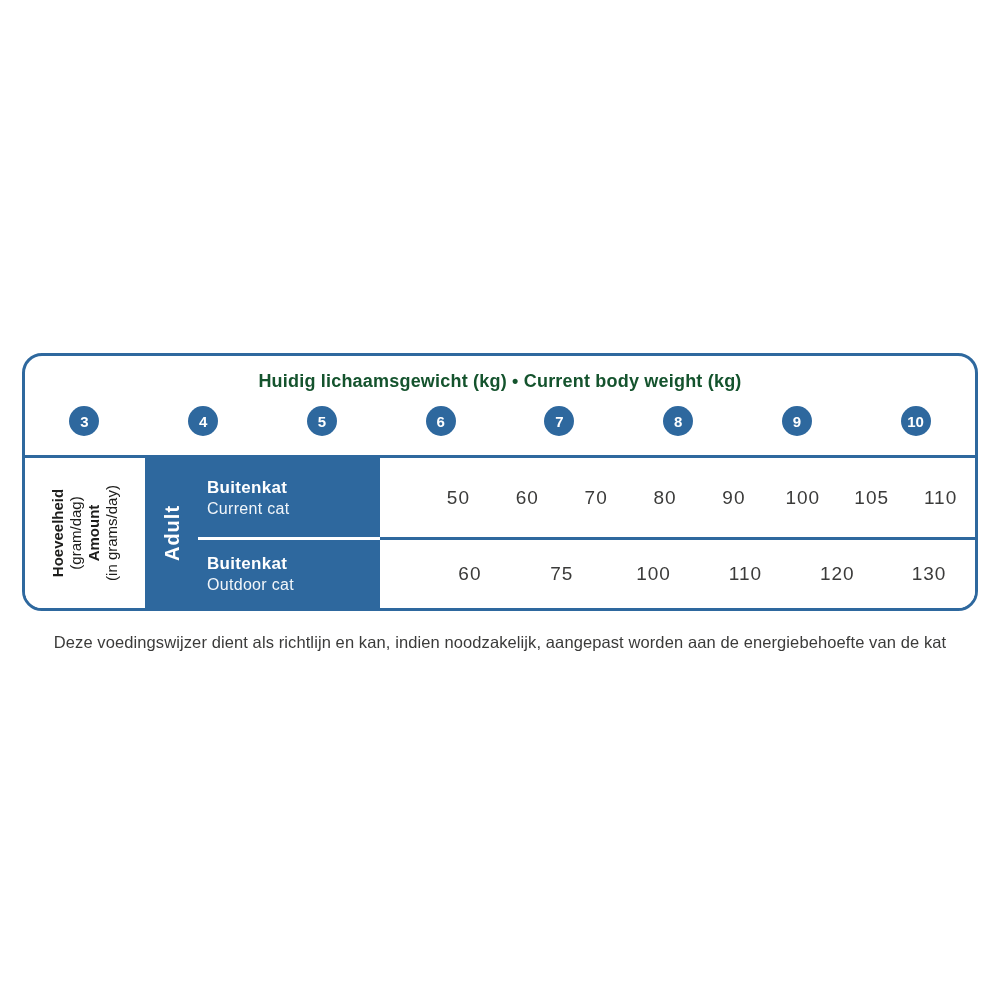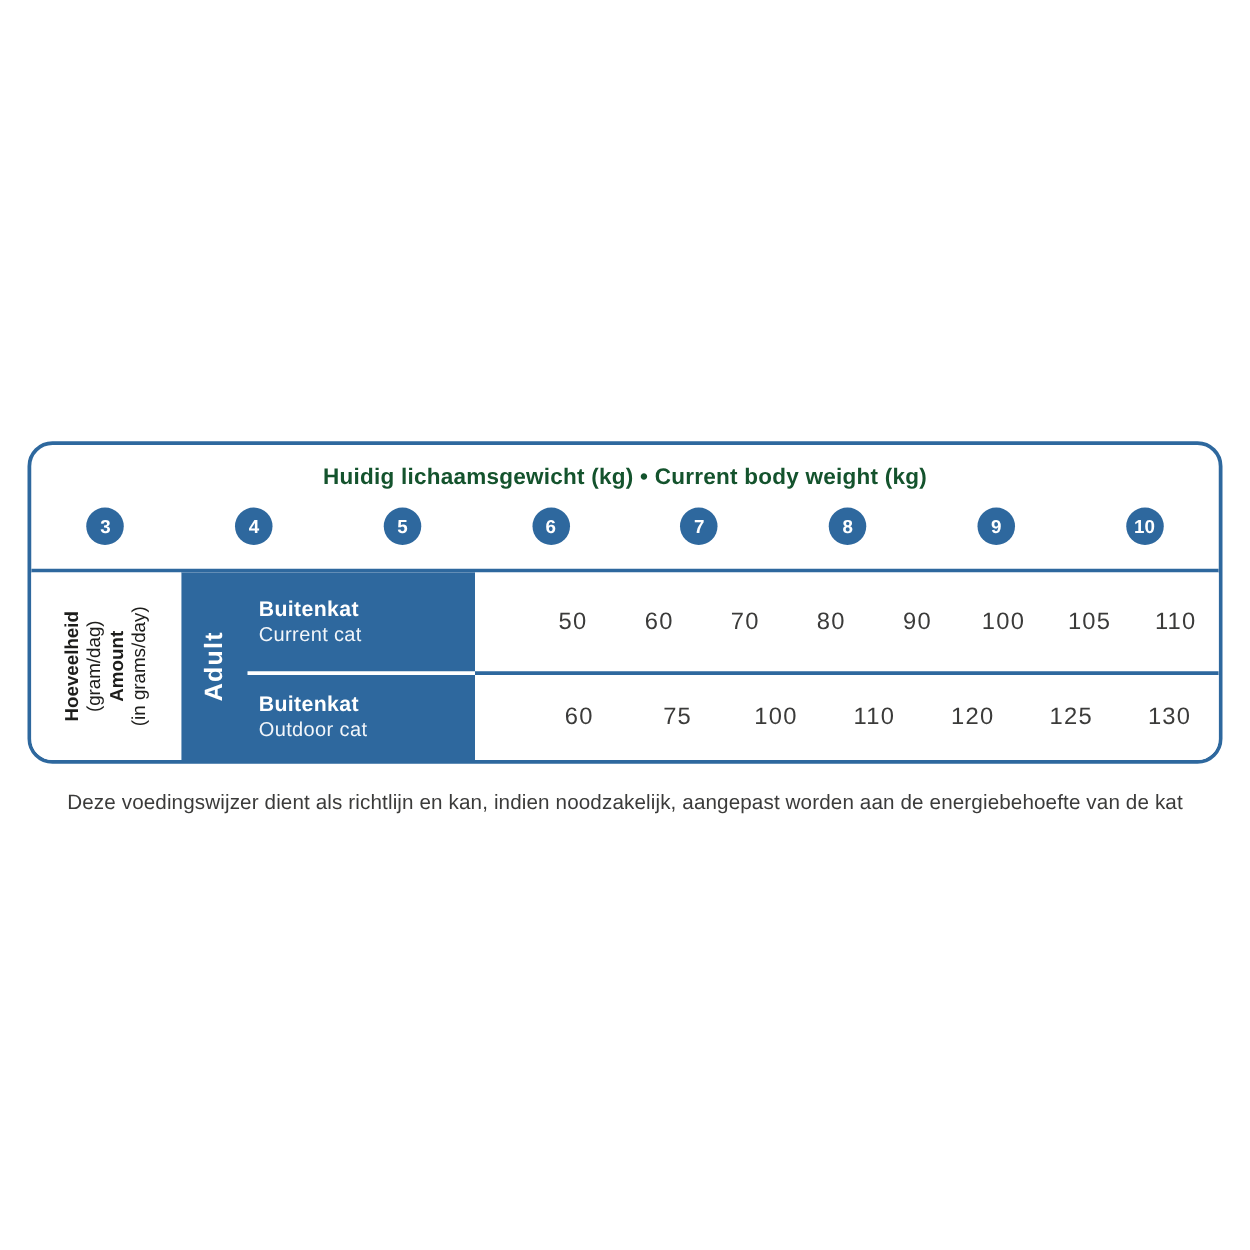--- a/index.html
+++ b/index.html
@@ -181,21 +181,20 @@
           <div class="data-cell">105</div>
           <div class="data-cell">110</div>
         </div>
         <div class="row-divider"></div>
         <div class="data-row data-row-2">
           <div class="data-cell">60</div>
           <div class="data-cell">75</div>
           <div class="data-cell">100</div>
           <div class="data-cell">110</div>
           <div class="data-cell">120</div>
-          <div class="data-cell">125</div>
           <div class="data-cell">130</div>
         </div>
       </div>
 
     </div>
   </div>
 
   <div class="footer-note">Deze voedingswijzer dient als richtlijn en kan, indien noodzakelijk, aangepast worden aan de energiebehoefte van de kat</div>
 
 </div>

